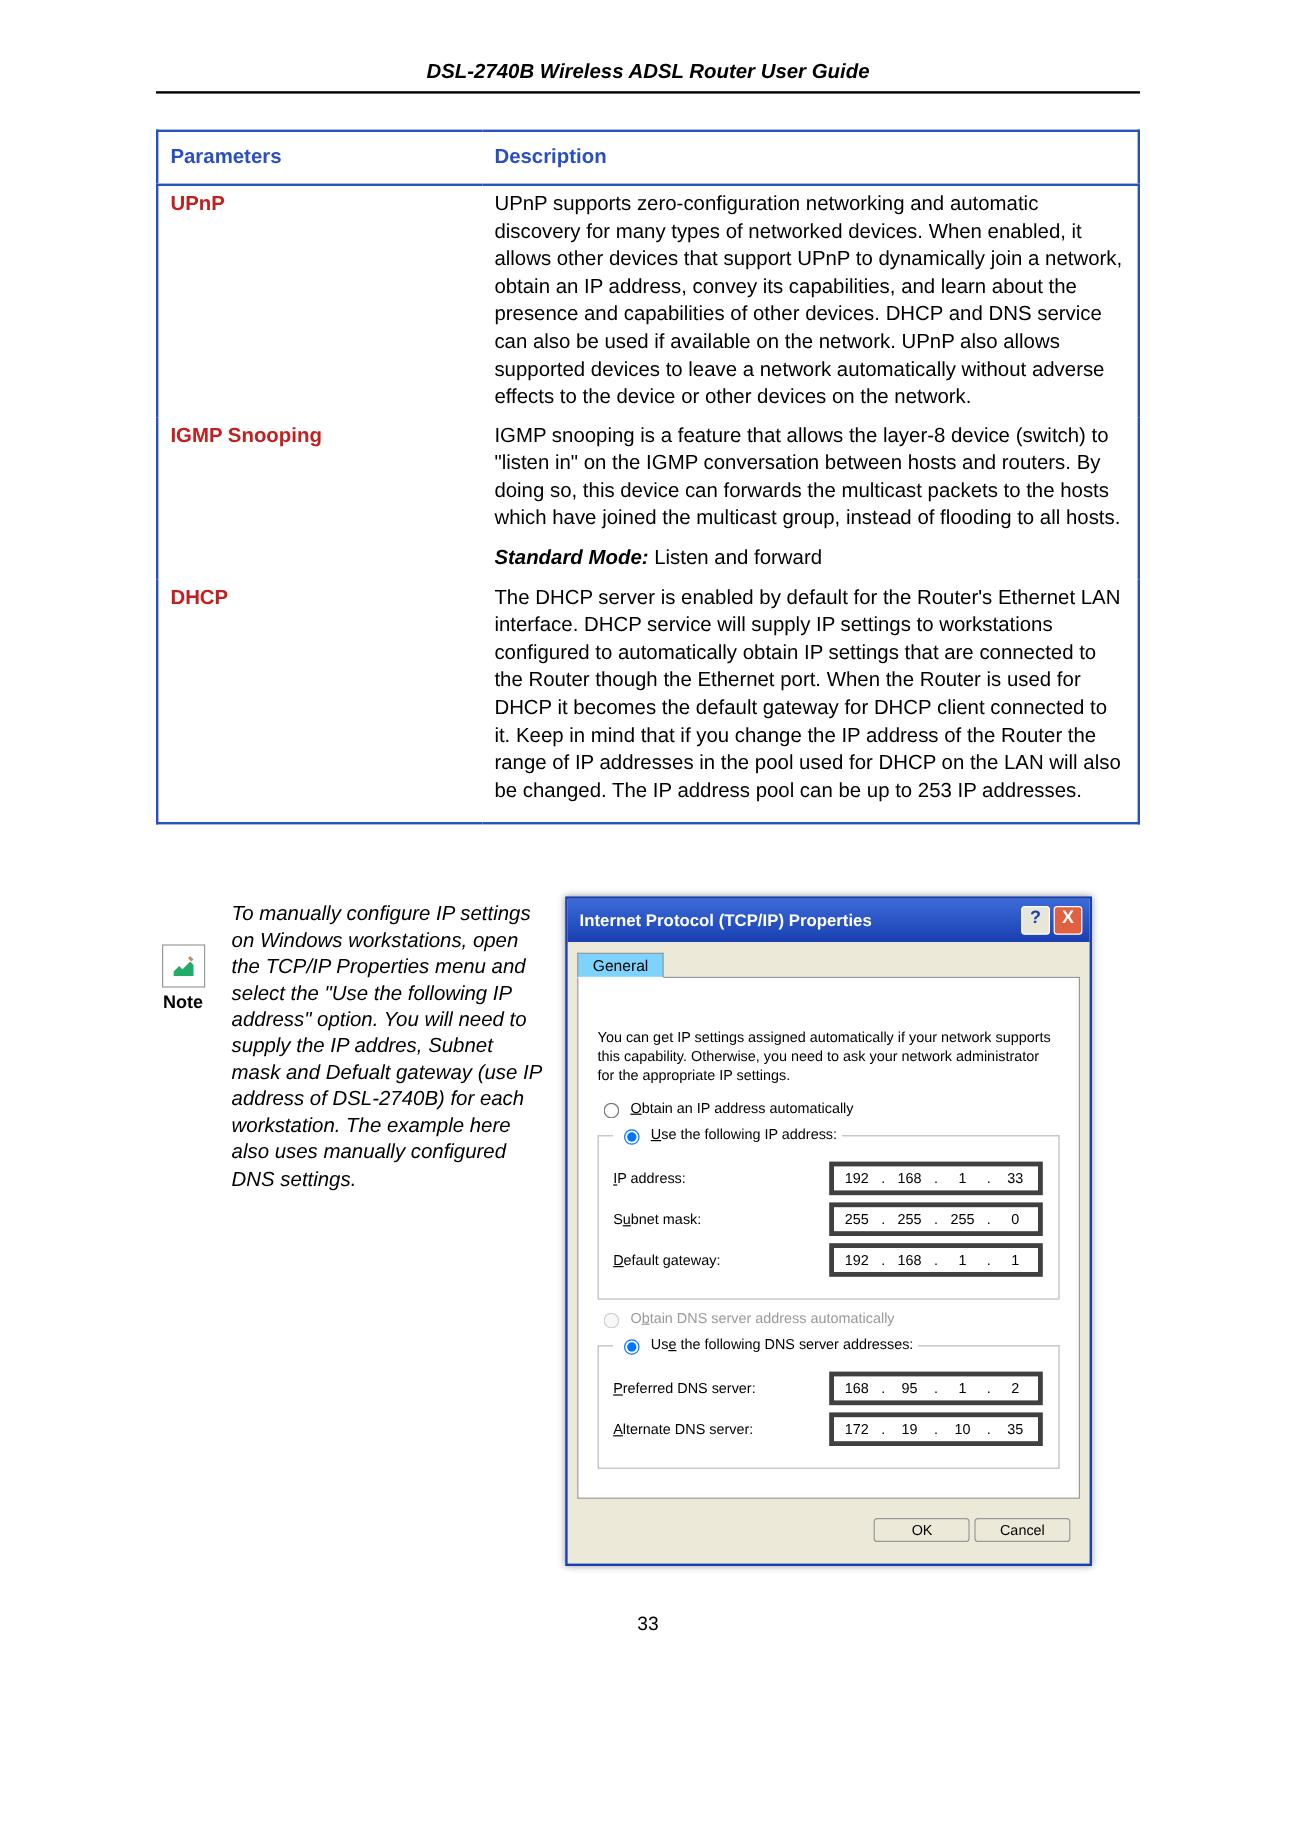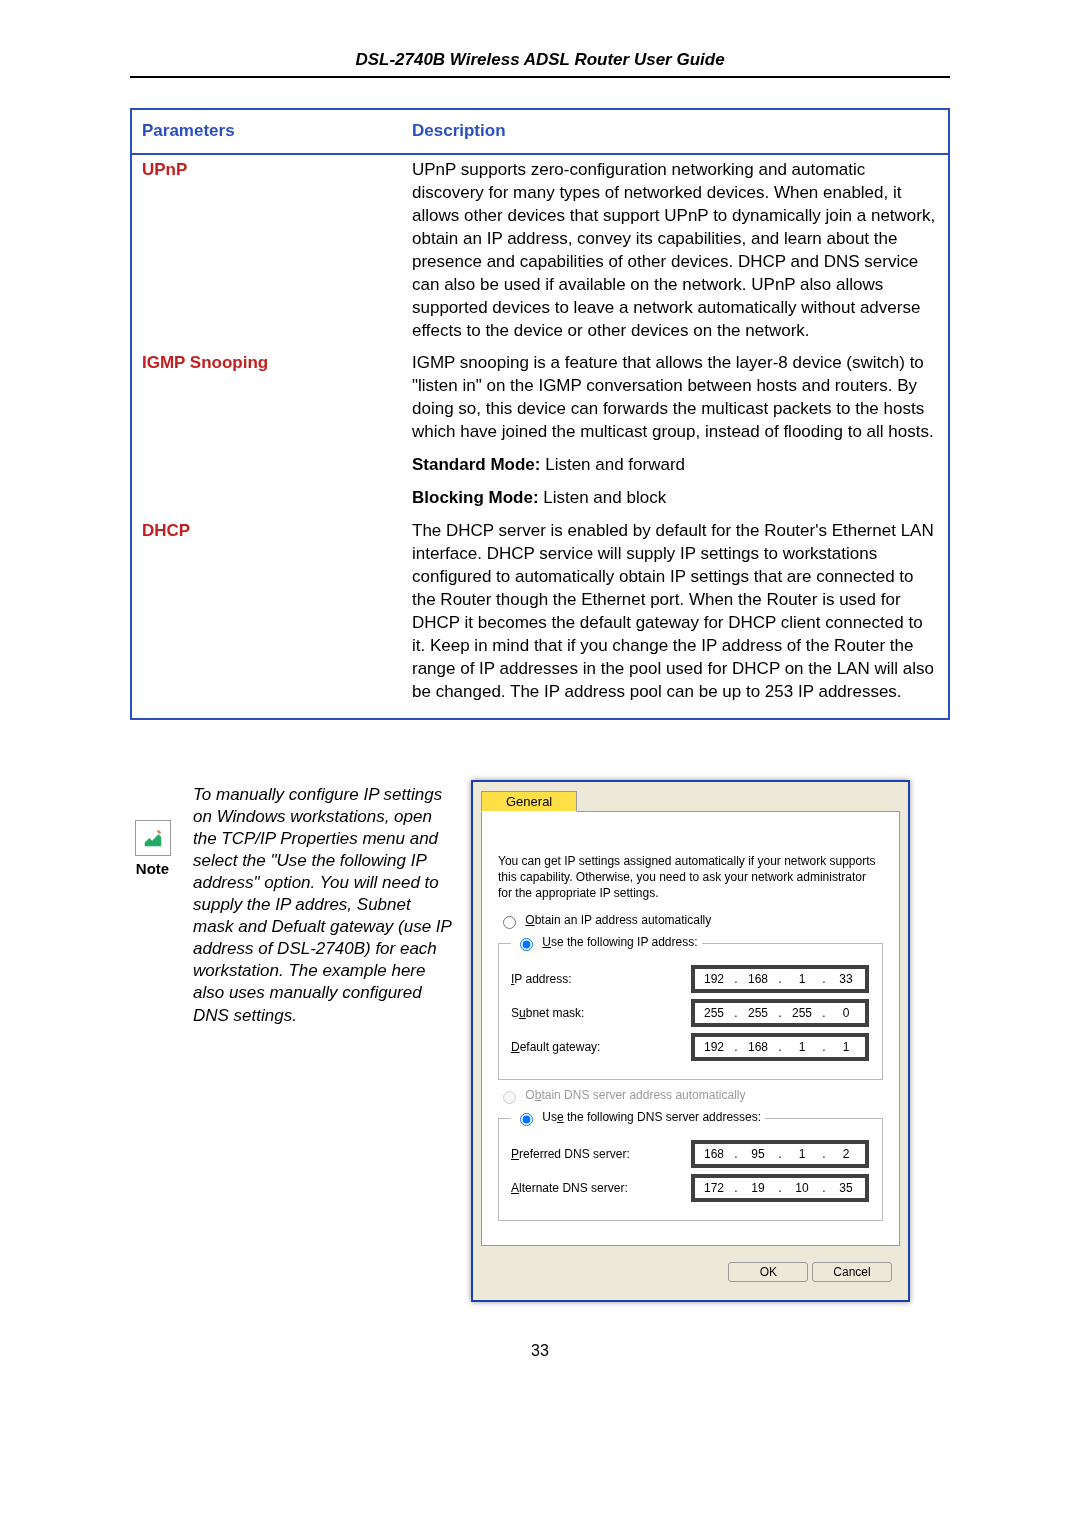--- a/index.html
+++ b/index.html
@@ -47,21 +47,21 @@
   .desc-header {
     color: #2a4fbf;
     font-weight: bold;
     font-size: 19px;
   }
   .param-header {
     color: #2a4fbf;
     font-weight: bold;
     font-size: 19px;
   }
-  .desc b { font-weight: bold; }
+  .desc b { font-weight: bold; font-style: italic; }
 
   .note-block {
     margin-top: 60px;
     display: flex;
     align-items: flex-start;
     gap: 18px;
   }
   .note-icon-col {
     width: 45px;
     text-align: center;
@@ -124,24 +124,24 @@
   .titlebar-btn.close {
     background: #e06040;
     color: #fff;
     border: 1px solid #fff;
   }
   .dialog-body {
     padding: 8px;
   }
   .tab {
     display: inline-block;
-    background: #fde047;
+    background: #7dd3fc;
     border: 1px solid #999;
     border-bottom: 1px solid #fff;
-    padding: 2px 24px;
+    padding: 2px 12px;
     position: relative;
     top: 1px;
     font-size: 13px;
   }
   .tab-panel {
     border: 1px solid #999;
     background: #fff;
     padding: 14px 16px 16px 16px;
   }
   .info-text {
@@ -234,26 +234,20 @@
     <tr>
       <td class="param-label">IGMP Snooping</td>
       <td class="desc">
         <div>IGMP snooping is a feature that allows the layer-8 device (switch) to "listen in" on the IGMP conversation between hosts and routers. By doing so, this device can forwards the multicast packets to the hosts which have joined the multicast group, instead of flooding to all hosts.</div>
       </td>
     </tr>
     <tr>
       <td></td>
       <td class="desc">
         <b>Standard Mode:</b><span> Listen and forward</span>
-      </td>
-    </tr>
-    <tr>
-      <td></td>
-      <td class="desc">
-        <b>Blocking Mode:</b><span>  Listen and block</span>
       </td>
     </tr>
     <tr>
       <td class="param-label" style="padding-bottom:14px">DHCP</td>
       <td class="desc" style="padding-bottom:14px">The DHCP server is enabled by default for the Router's Ethernet LAN interface. DHCP service will supply IP settings to workstations configured to automatically obtain IP settings that are connected to the Router though the Ethernet port. When the Router is used for DHCP it becomes the default gateway for DHCP client connected to it. Keep in mind that if you change the IP address of the Router the range of IP addresses in the pool used for DHCP on the LAN will also be changed. The IP address pool can be up to 253 IP addresses.</td>
     </tr>
   </tbody>
     </table>
 
   <div class="note-block">
@@ -262,20 +256,27 @@
         <svg viewBox="0 0 24 24">
             <path fill="#2a6" d="M3 17l5-5 3 3 7-7 3 3v10H3z"></path>
             <path fill="#c86" d="M18 3l3 3-2 2-3-3z"></path>
           </svg>
       </div>
       <div class="note-label">Note</div>
     </div>
     <div class="note-text">To manually configure IP settings on Windows workstations, open the TCP/IP Properties menu and select the "Use the following IP address" option. You will need to supply the IP addres, Subnet mask and Defualt gateway (use IP address of DSL-2740B) for each workstation. The example here also uses manually configured DNS settings.</div>
 
     <div class="dialog">
+      <div class="dialog-titlebar">
+        <span>Internet Protocol (TCP/IP) Properties</span>
+        <div class="titlebar-buttons">
+          <div class="titlebar-btn">?</div>
+          <div class="titlebar-btn close">X</div>
+        </div>
+      </div>
       <div class="dialog-body">
         <span class="tab">General</span>
         <div class="tab-panel">
           <div class="info-text">You can get IP settings assigned automatically if your network supports this capability. Otherwise, you need to ask your network administrator for the appropriate IP settings.</div>
 
           <div class="radio-row">
             <input type="radio" name="ipmode" style="">
             <span><span class="underline">O</span><span>btain an IP address automatically</span></span>
           </div>
 

